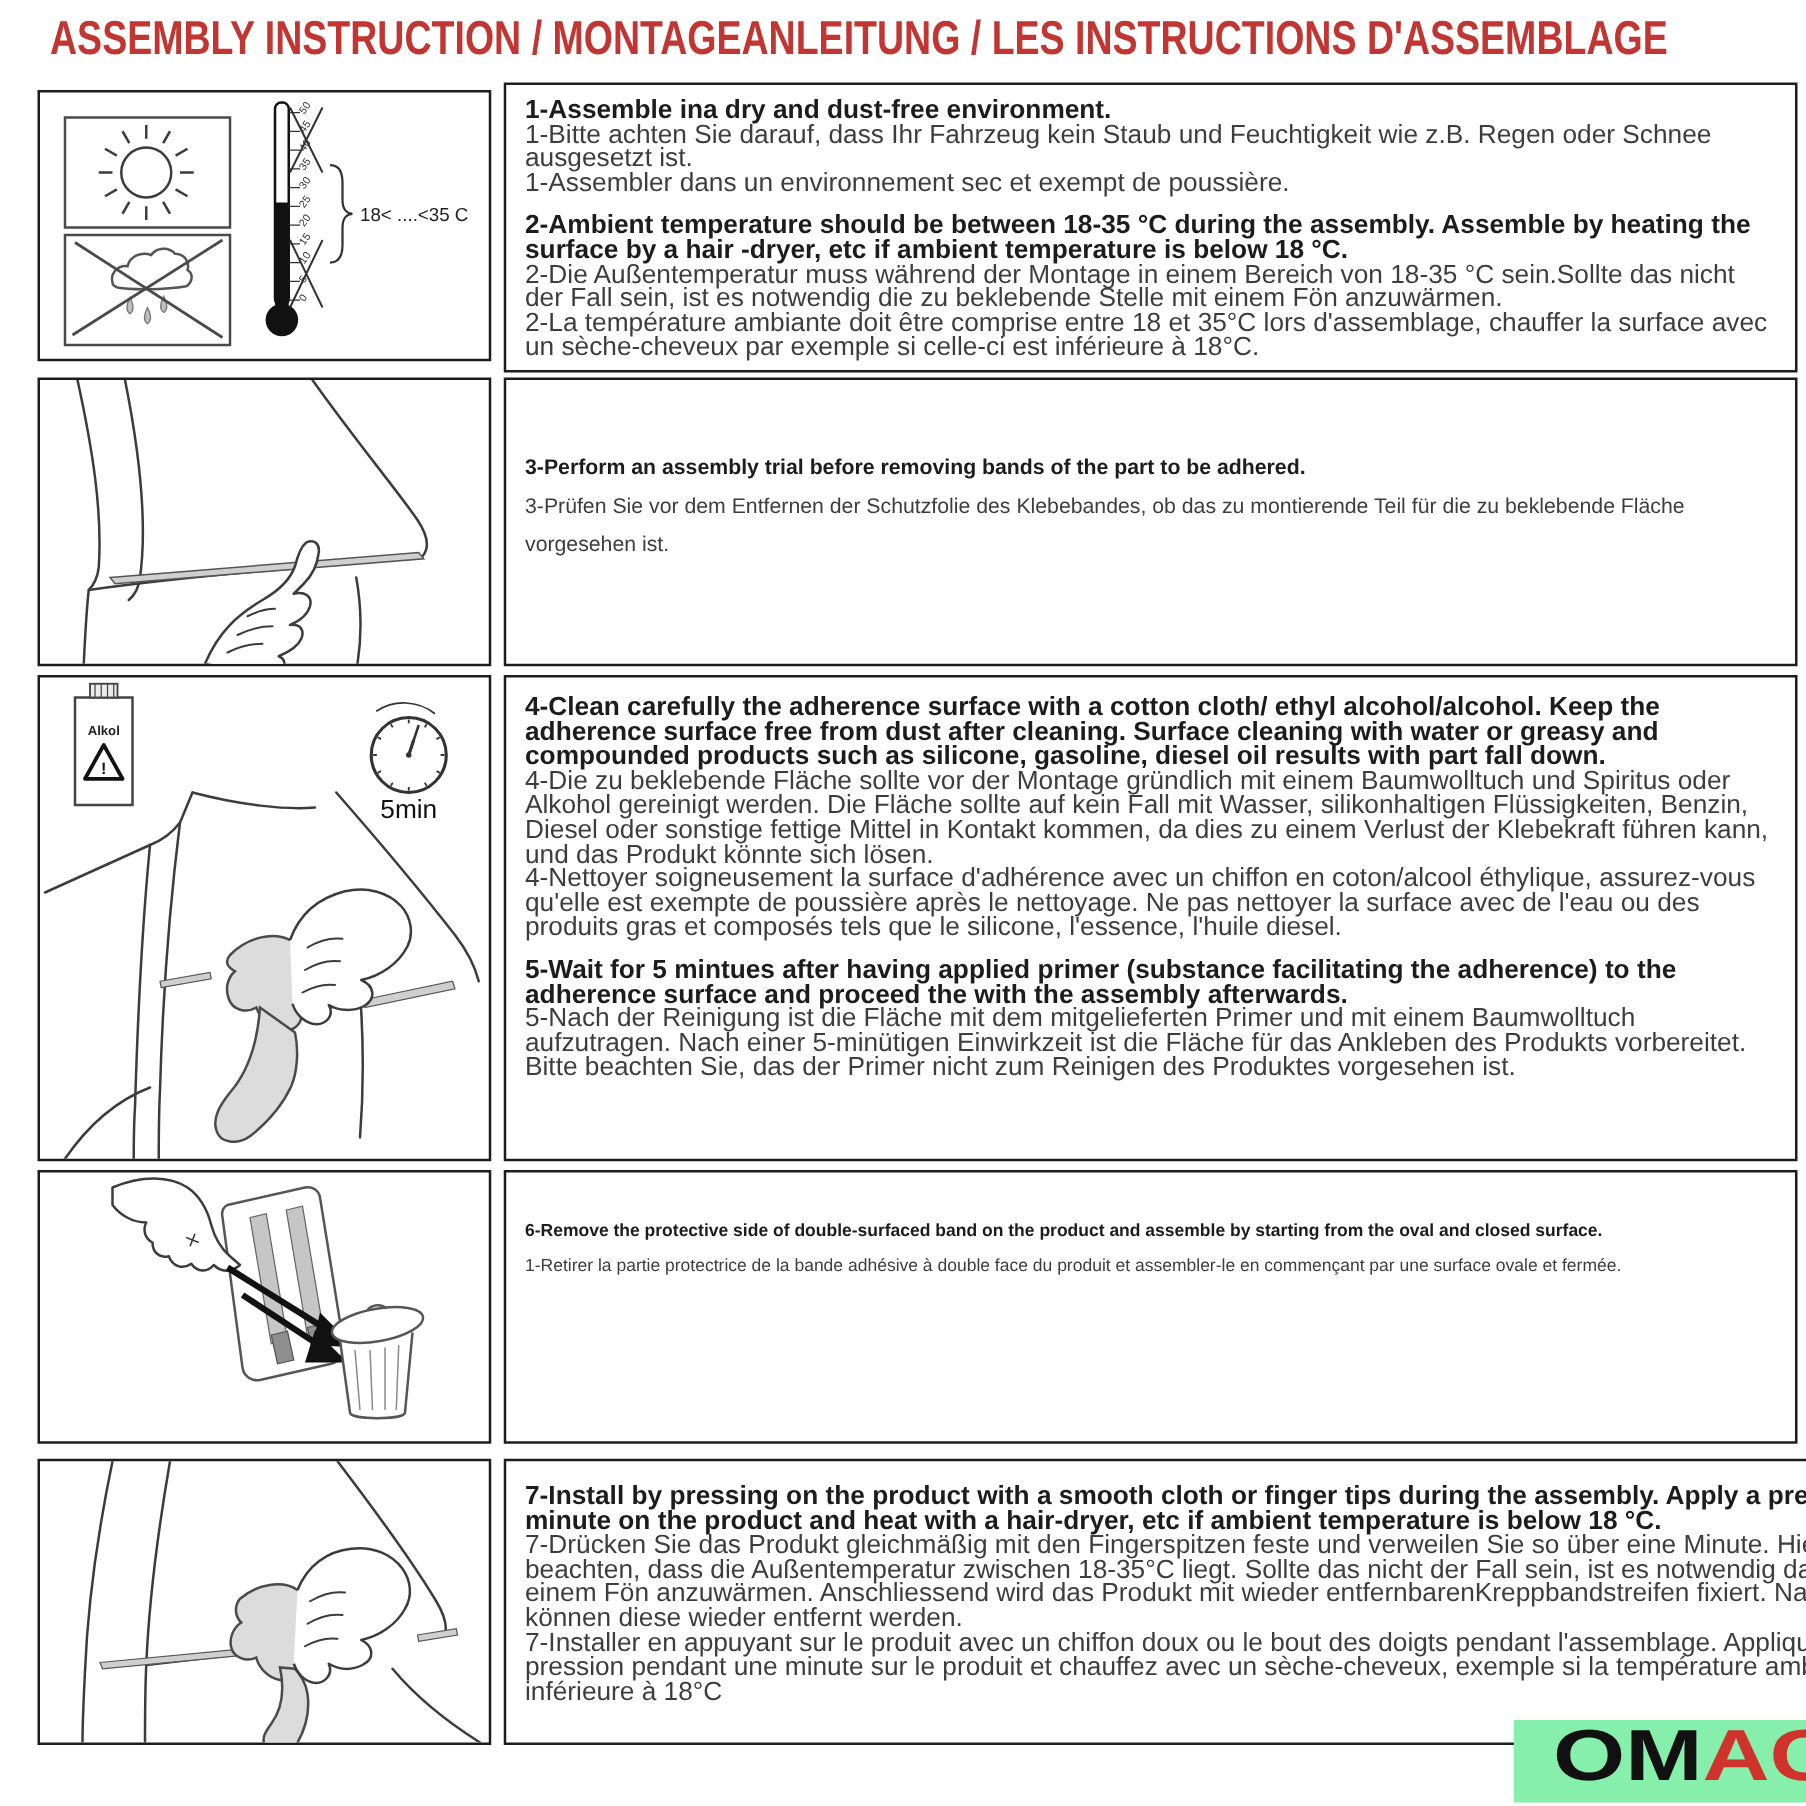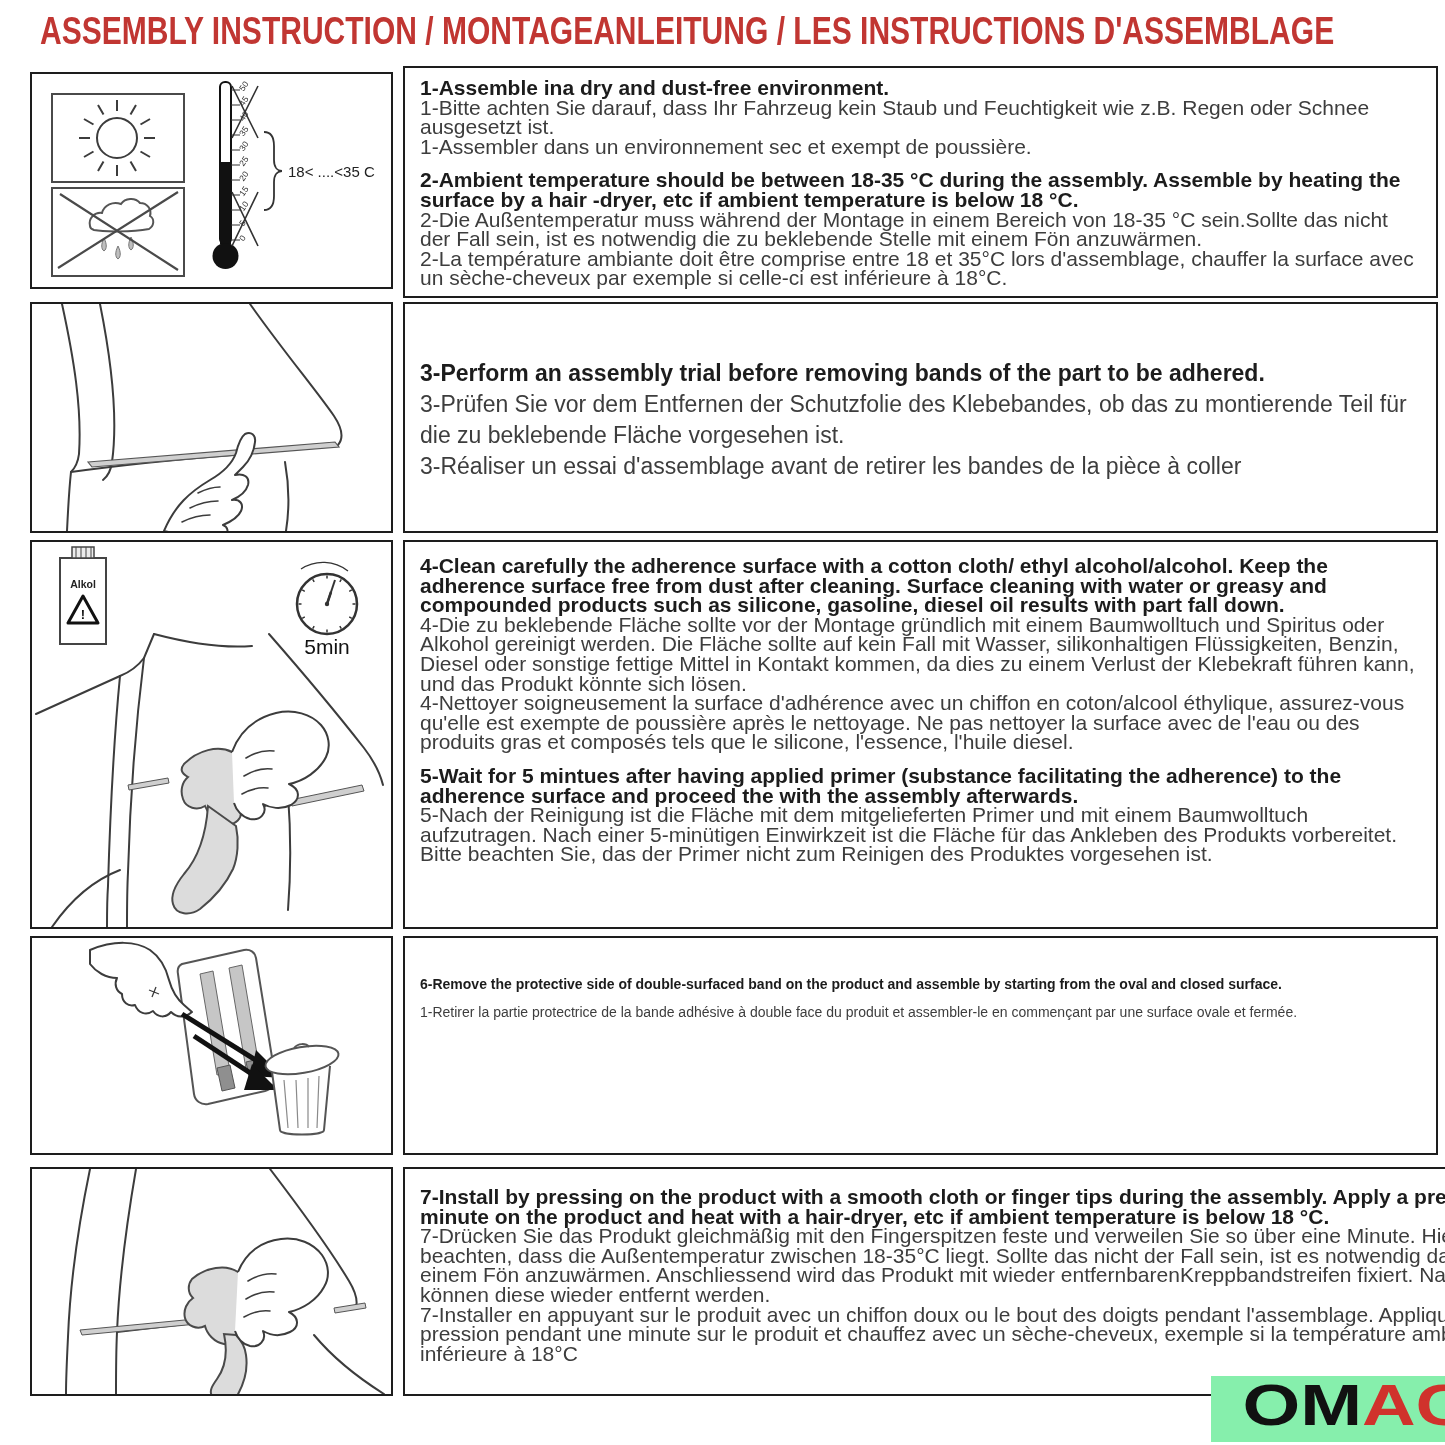--- a/index.html
+++ b/index.html
@@ -7,21 +7,21 @@
         font-family:"Liberation Sans",sans-serif;overflow:hidden;}
   .title{position:absolute;left:40px;top:10px;font-size:38px;font-weight:800;
          color:#c13632;white-space:nowrap;transform:scaleX(0.79);
          transform-origin:left top;}
   .box{position:absolute;border:2px solid #1d1d1d;background:#fff;box-sizing:border-box;}
   .illu svg{position:absolute;left:0;top:0;width:100%;height:100%;}
   .tcell{position:absolute;box-sizing:border-box;overflow:hidden;color:#3d3d3d;}
   .tcell p{margin:0;}
   .tcell p.b{font-weight:bold;color:#1c1c1c;}
   .txt-s p{font-size:21px;line-height:19.6px;}
-  .txt-l p{font-size:23px;line-height:31px;}
+  .txt-l p{font-size:17px;line-height:31px;}
   .txt-m p{font-size:14px;line-height:28px;}
   p.sp{height:14px;}
   svg text{font-family:"Liberation Sans",sans-serif;}
   .logo{position:absolute;left:1211px;top:1376px;width:258px;height:66px;background:#86efac;
         display:flex;align-items:flex-start;justify-content:flex-end;}
   .logo .wordmark{font-size:58px;font-weight:900;letter-spacing:0px;line-height:1;
         transform:scaleX(1.28);transform-origin:right center;white-space:nowrap;}
   .logo .lk{color:#111111;}
   .logo .lr{color:#d0322c;}
 </style>
@@ -96,21 +96,20 @@
       <path d="M132,227 C143,201 158,188 178,176 C192,168 200,160 204,149 C206,141 209,133 213,130 C219,127 224,131 223,138 C222,147 218,156 211,163 L203,171 C212,169 218,173 216,181 C214,188 207,193 200,196 C208,195 212,200 209,207 C206,214 198,218 191,221 C196,223 197,228 193,231 L150,231 Z" fill="#fff" stroke="#3c3c3c" stroke-width="2" stroke-linejoin="round"></path>
       <g stroke="#3c3c3c" stroke-width="1.6" fill="none" stroke-linecap="round">
         <path d="M166,189 C174,185 182,183 188,183 M158,204 C168,199 178,197 186,197 M150,218 C160,213 170,211 178,211"></path>
       </g>
     </svg>
   </div>
   <div class="box" style="left:403px;top:302px;width:1035px;height:231px;">
     <div class="tcell txt-l" style="left:0;top:0;width:100%;height:100%;padding:54px 15px 0;">
       <p class="b">3-Perform an assembly trial before removing bands of the part to be adhered.</p>
       <p>3-Prüfen Sie vor dem Entfernen der Schutzfolie des Klebebandes, ob das zu montierende Teil für die zu beklebende Fläche vorgesehen ist.</p>
-      <p>3-Réaliser un essai d'assemblage avant de retirer les bandes de la pièce à coller</p>
     </div>
   </div>
 
   <div class="box illu" style="left:30px;top:540px;width:363px;height:389px;">
     <svg viewBox="0 0 359 385" preserveAspectRatio="none">
       <g>
         <rect x="28" y="16" width="46" height="86" fill="#fff" stroke="#444" stroke-width="2"></rect>
         <rect x="40" y="5" width="22" height="11" fill="#ececec" stroke="#444" stroke-width="1.5"></rect>
         <path d="M44,5 L44,16 M49,5 L49,16 M54,5 L54,16 M59,5 L59,16" stroke="#444" stroke-width="1"></path>
         <text x="51" y="46" font-size="10.5" font-weight="bold" fill="#222" text-anchor="middle">Alkol</text>

